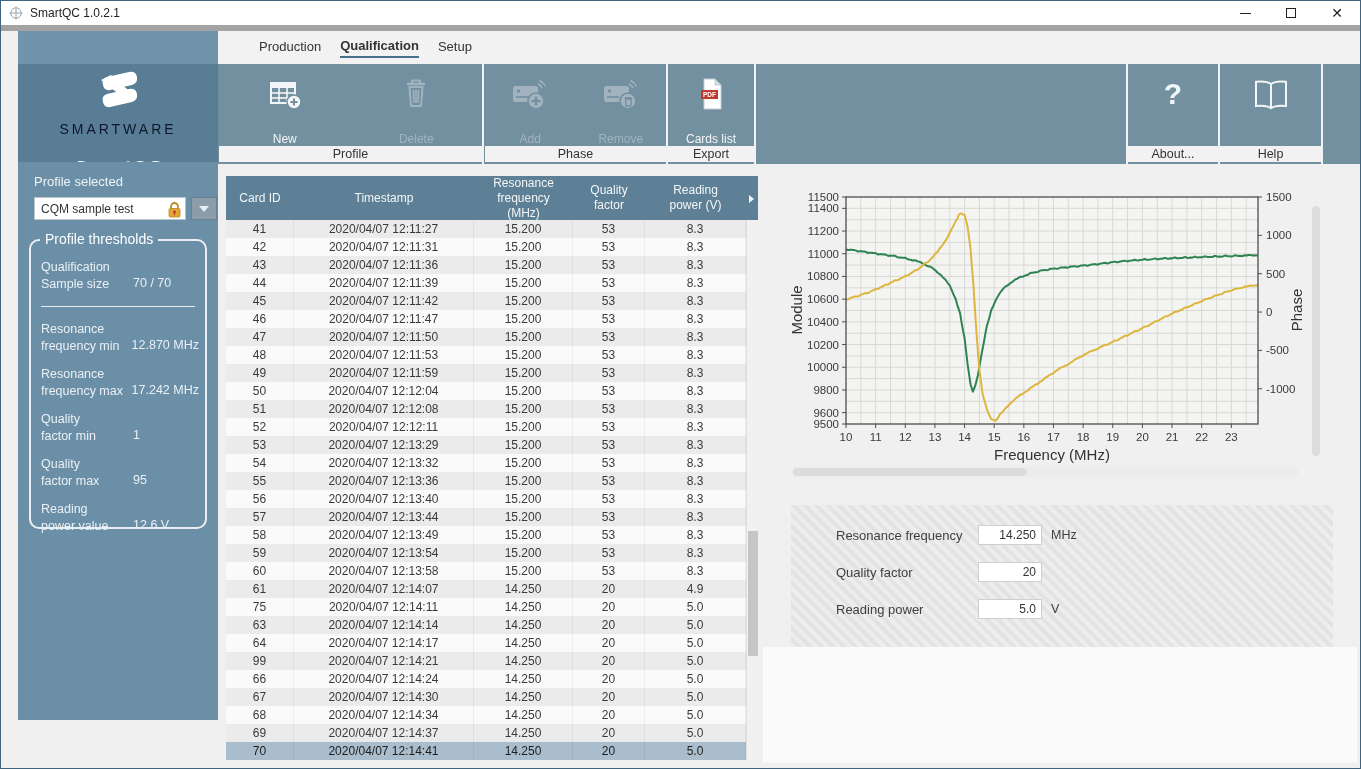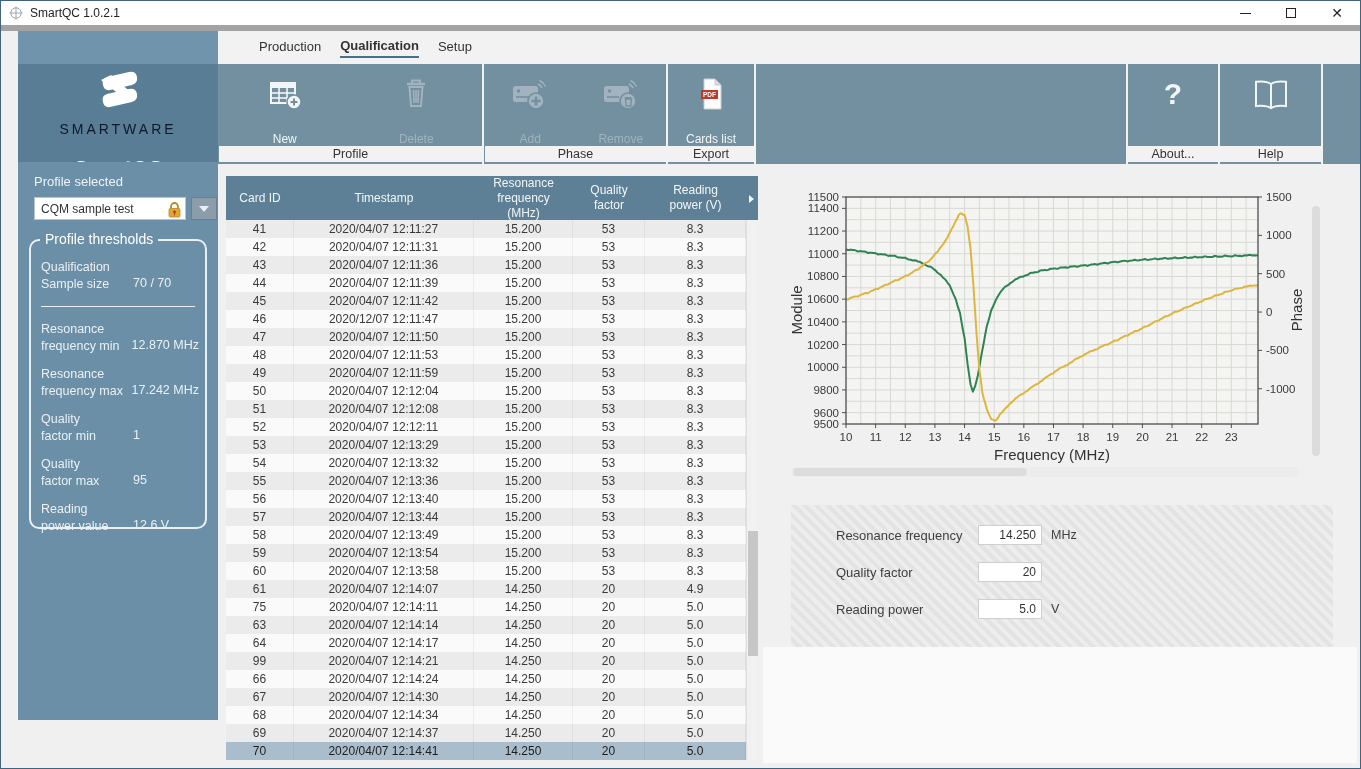--- a/index.html
+++ b/index.html
@@ -331,21 +331,21 @@
       </div>
       <div class="g-row stripe">
         <div class="g-cell" style="width: 68px;">45</div>
         <div class="g-cell" style="width: 180px;">2020/04/07 12:11:42</div>
         <div class="g-cell" style="width: 99px;">15.200</div>
         <div class="g-cell" style="width: 72px;">53</div>
         <div class="g-cell" style="width: 101px;">8.3</div>
       </div>
       <div class="g-row">
         <div class="g-cell" style="width: 68px;">46</div>
-        <div class="g-cell" style="width: 180px;">2020/12/07 12:11:47</div>
+        <div class="g-cell" style="width: 180px;">2020/04/07 12:11:47</div>
         <div class="g-cell" style="width: 99px;">15.200</div>
         <div class="g-cell" style="width: 72px;">53</div>
         <div class="g-cell" style="width: 101px;">8.3</div>
       </div>
       <div class="g-row stripe">
         <div class="g-cell" style="width: 68px;">47</div>
         <div class="g-cell" style="width: 180px;">2020/04/07 12:11:50</div>
         <div class="g-cell" style="width: 99px;">15.200</div>
         <div class="g-cell" style="width: 72px;">53</div>
         <div class="g-cell" style="width: 101px;">8.3</div>

